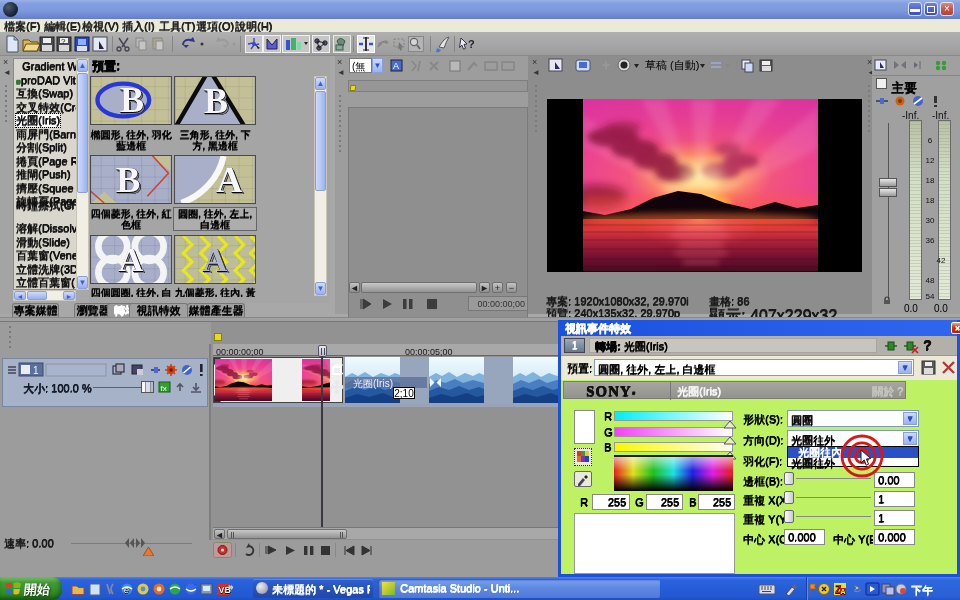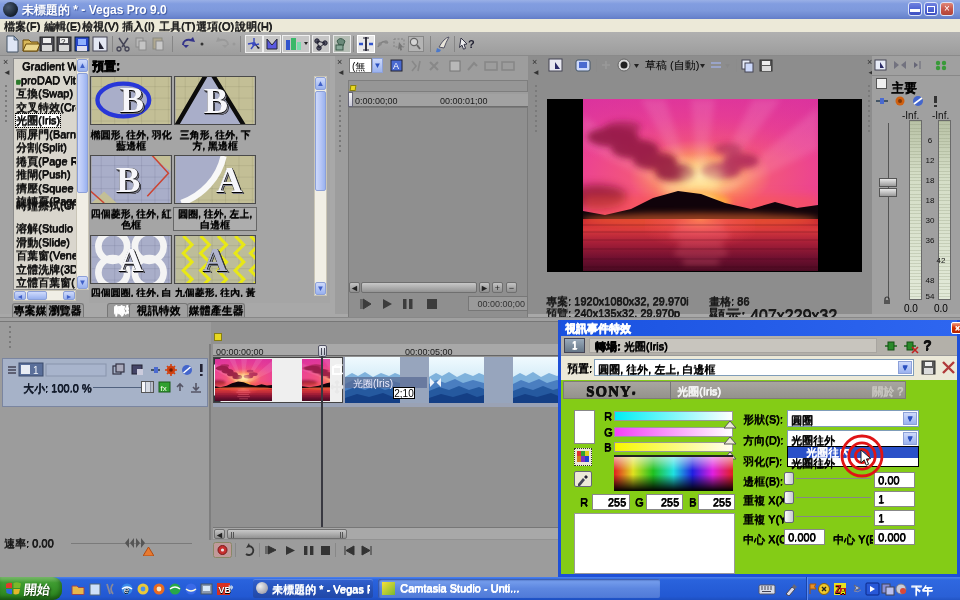--- a/index.html
+++ b/index.html
@@ -78,38 +78,37 @@
 .meterbar{top:64px;width:13px;height:180px;border:1px solid #6a6a6a;
  background:repeating-linear-gradient(rgba(130,140,110,0.25) 0px,rgba(130,140,110,0.25) 1px,rgba(0,0,0,0) 1px,rgba(0,0,0,0) 3.3px),linear-gradient(#b9c2a6,#d4ddc6 30%,#e2e9d8);}
 
 #bottom{left:0;top:322px;width:960px;height:255px;background:#9c9c9c;}
 #bigtc{left:58px;top:8px;width:150px;font-size:17px;color:#0a0a14;text-align:right;
  letter-spacing:0px;}
 #ruler{left:213px;top:22px;width:747px;height:12px;background:#a8a8a8;border-bottom:1px solid #666;}
 #trackhead{left:2px;top:36px;width:206px;height:49px;background:#a6b2c8;border:1px solid #7a85a0;}
 #trackarea{left:213px;top:35px;width:747px;height:50px;background:#9aa2b5;}
 
-#fxdlg{left:558px;top:320px;width:402px;height:257px;background:#84cc16;
+#fxdlg{left:558px;top:320px;width:402px;height:257px;background:#bef264;
  border:3px solid #1e50d8;border-top:none;}
 #fxtitle{left:0;top:0;width:396px;height:16px;
  background:linear-gradient(90deg,#1a52e0,#2e66f0);color:#fff;font-weight:bold;font-size:11px;
  line-height:16px;padding-left:4px;}
 
 #taskbar{left:0;top:577px;width:960px;height:23px;
  background:linear-gradient(#4f83ec 0%,#2a63dd 12%,#2258d2 85%,#1d4fc0 100%);}
 #startbtn{left:0;top:0;width:62px;height:23px;border-radius:0 9px 9px 0;
  background:linear-gradient(#7ebe6e 0%,#3f9c31 25%,#2f8a22 75%,#246d1b 100%);
  box-shadow:inset -2px -2px 4px rgba(0,40,0,.4);}
 </style>
 </head>
 <body>
 
 <div class="abs" id="titlebar">
  <div class="abs ticon"></div>
- <div class="abs ttext">未標題的 * - Vegas Pro 9.0</div>
  <div class="abs wbtn" id="btnmin">▬</div>
  <div class="abs wbtn" id="btnres"><span style="display:inline-block;width:8px;height:7px;border:1px solid #fff;background:transparent;margin-top:3px"></span></div>
  <div class="abs wbtn" id="btncls">×</div>
 </div>
 
 <div class="abs dk" id="menubar">
  <span style="left:4px">檔案(F)</span>
     <span style="left:44px">編輯(E)</span>
  <span style="left:82px">檢視(V)</span>
     <span style="left:122px">插入(I)</span>
@@ -231,21 +230,21 @@
  <div class="it" style="top:28px">互換(Swap)</div>
  <div class="it" style="top:41.5px">交叉特效(Cro</div>
  <div class="it" style="top:55px;background:#fff;outline:1px dotted #000">光圈(Iris)</div>
  <div class="it" style="top:68.5px">雨屏門(Barn</div>
  <div class="it" style="top:82px">分割(Split)</div>
  <div class="it" style="top:95.5px">捲頁(Page R</div>
  <div class="it" style="top:109px">推閘(Push)</div>
  <div class="it" style="top:122.5px">擠壓(Squee</div>
  <div class="it" style="top:136px">旋轉頁(Page</div>
  <div class="it" style="top:140px">時鐘擦拭(Cl</div>
- <div class="it" style="top:163px">溶解(Studio</div>
+ <div class="it" style="top:163px">溶解(Dissolv</div>
  <div class="it" style="top:176.5px">滑動(Slide)</div>
  <div class="it" style="top:190px">百葉窗(Vene</div>
  <div class="it" style="top:203.5px">立體洗牌(3D</div>
  <div class="it" style="top:217px">立體百葉窗(</div>
  <div class="it" style="top:230.5px">立體撥出(3</div>
 </div>
 
 <div class="abs xpsb-v" id="tl-vscroll">
  <div class="xpsb-btn" style="top:0">▲</div>
  <div class="xpsb-thumb" style="top:14px;height:120px"></div>
@@ -329,21 +328,21 @@
  <div class="abs" style="left:1px;top:230px;width:82px;font-size:10px;text-align:center;overflow:hidden;height:11px">四個圓圈, 往外, 白</div>
  <div class="abs" style="left:85px;top:230px;width:82px;font-size:10px;text-align:center;overflow:hidden;height:11px">九個菱形, 往內, 黃</div>
 </div>
 <div class="abs xpsb-v" id="pp-vscroll">
  <div class="xpsb-btn" style="top:0">▲</div>
  <div class="xpsb-thumb" style="top:14px;height:100px"></div>
  <div class="xpsb-btn" style="bottom:0">▼</div>
 </div>
 <div class="abs dk" id="tabs">
  <div class="tab" style="left:12px;width:47px">專案媒體</div>
- <div class="tab" style="left:46px;width:38px">瀏覽器</div>
+ <div class="tab" style="left:74px;width:38px">瀏覽器</div>
  <div class="tab tabsel" style="left:107px;width:36px">轉場</div>
  <div class="tab" style="left:129px;width:59px">視訊特效</div>
  <div class="tab" style="left:187px;width:58px">媒體產生器</div>
 </div>
 <div class="abs" id="kfpanel">
  <div class="dock-x" style="left:2px">×</div>
     <div class="dock-pin" style="left:2px">◄</div>
  <div class="dots" style="top:38px;height:60px;left:3px"></div>
 
  <div class="abs" style="left:14px;top:2px;width:23px;height:15px;background:#fff;border:1px solid #7a7a7a;font-size:10px;padding:1px 0 0 2px;color:#000">(無</div>
@@ -356,25 +355,20 @@
   <rect x="60" y="3" width="10" height="10" fill="#b8b8b8" stroke="#777"></rect>
   <path d="M78 12l6-7 3 3" stroke="#888" stroke-width="2" fill="none"></path>
   <rect x="95" y="4" width="12" height="8" fill="none" stroke="#888" stroke-width="1.6"></rect>
   <rect x="112" y="4" width="12" height="8" fill="none" stroke="#888" stroke-width="1.6"></rect>
  </svg>
 
  <div class="abs" style="left:13px;top:24px;width:180px;height:12px;background:#969696;border:1px solid #7e7e7e">
   <div class="abs" style="left:1px;top:4px;width:6px;height:6px;background:#e8d820;border:1px solid #887f10;transform:skewX(-8deg)"></div>
  </div>
 
- <div class="abs" style="left:13px;top:38px;width:180px;height:13px;background:#a2a2a2;border-bottom:1px solid #6e6e6e;font-size:10px;color:#1a1a1a">
-  <div class="abs" style="left:0px;top:-2px;width:5px;height:15px;background:linear-gradient(#f8f8f8,#c8c8d8);border:1px solid #667"></div>
-  <span class="abs" style="left:7px;top:2px;font-size:9px">0:00:00;00</span>
-  <span class="abs" style="left:92px;top:2px;font-size:9px">00:00:01;00</span>
- </div>
  <div class="abs" id="kfbig"></div>
 
  <div class="abs" style="left:14px;top:226px;width:179px;height:11px">
   <div class="gsb-btn" style="left:0;top:0;width:11px;height:11px">◄</div>
   <div class="gsb-thumb" style="left:12px;top:0;width:116px;height:11px"></div>
   <div class="gsb-btn" style="left:130px;top:0;width:11px;height:11px">►</div>
   <div class="gsb-btn" style="left:143px;top:0;width:11px;height:11px">+</div>
   <div class="gsb-btn" style="left:157px;top:0;width:11px;height:11px">−</div>
  </div>
 
@@ -783,21 +777,21 @@
   <div class="abs" style="right:1px;top:1px;width:14px;height:13px;background:linear-gradient(#cfdafc,#9ab2ef);border:1px solid #8ca0d8;color:#2a50c0;font-size:8px;text-align:center;line-height:12px">▼</div>
  </div>
  <div class="abs" style="left:182px;top:113px;width:41px;overflow:hidden;white-space:nowrap;font-size:11px;color:#000">方向(D):</div>
  <div class="abs" style="left:226px;top:110px;width:132px;height:17px;background:#fff;border:1px solid #7f9db9">
   <div class="abs" style="left:3px;top:2px;font-size:11px">光圈往外</div>
   <div class="abs" style="right:1px;top:1px;width:14px;height:13px;background:linear-gradient(#cfdafc,#9ab2ef);border:1px solid #8ca0d8;color:#2a50c0;font-size:8px;text-align:center;line-height:12px">▼</div>
  </div>
  <div class="abs" style="left:182px;top:134px;width:41px;overflow:hidden;white-space:nowrap;font-size:11px;color:#000">羽化(F):</div>
 
  <div class="abs" style="left:226px;top:126px;width:132px;height:21px;background:#fff;border:1px solid #000;z-index:5">
-  <div class="abs" style="left:0;top:0px;width:130px;height:11px;background:#2a50c8;color:#fff;font-size:11px;line-height:11px;padding-left:18px">光圈往內</div>
+  <div class="abs" style="left:0;top:0px;width:130px;height:11px;background:#2a50c8;color:#fff;font-size:11px;line-height:11px;padding-left:10px">光圈往內</div>
   <div class="abs" style="left:0;top:11px;width:130px;height:11px;color:#000;font-size:11px;line-height:11px;padding-left:3px">光圈往外</div>
  </div>
  <div class="abs" style="left:182px;top:154px;width:41px;overflow:hidden;white-space:nowrap;font-size:11px;color:#000">邊框(B):</div>
  <div class="abs" style="left:235px;top:158px;width:75px;height:1px;background:#888"></div>
  <div class="abs" style="left:223px;top:152px;width:10px;height:13px;border-radius:2px;background:linear-gradient(90deg,#fafafa,#c8ccd0);border:1px solid #667"></div>
  <div class="abs" style="left:313px;top:152px;width:41px;height:16px;background:#fff;border:1px solid #888;font-size:11px;line-height:15px;padding-left:3px">0.00</div>
  <div class="abs" style="left:182px;top:173px;width:41px;overflow:hidden;white-space:nowrap;font-size:11px;color:#000">重複 X(X):</div>
  <div class="abs" style="left:235px;top:177px;width:75px;height:1px;background:#888"></div>
  <div class="abs" style="left:223px;top:171px;width:10px;height:13px;border-radius:2px;background:linear-gradient(90deg,#fafafa,#c8ccd0);border:1px solid #667"></div>
  <div class="abs" style="left:313px;top:171px;width:41px;height:16px;background:#fff;border:1px solid #888;font-size:11px;line-height:15px;padding-left:3px">1</div>

